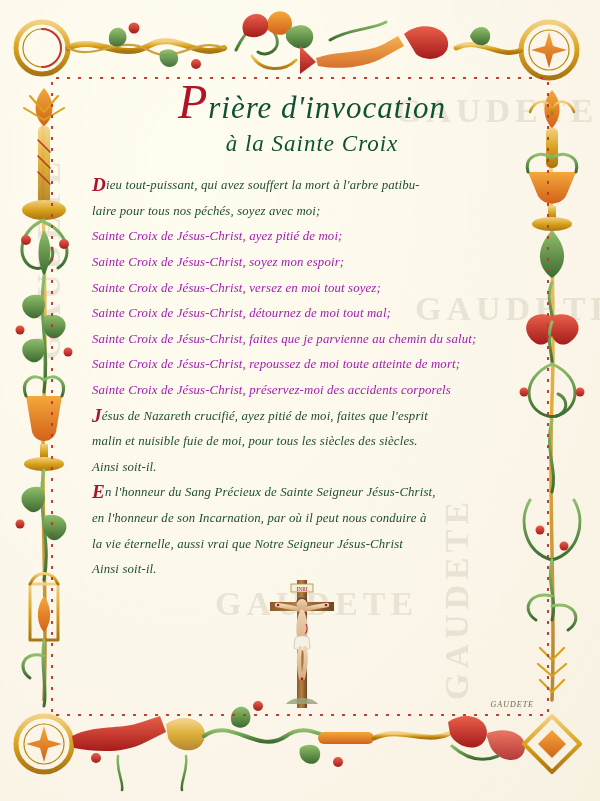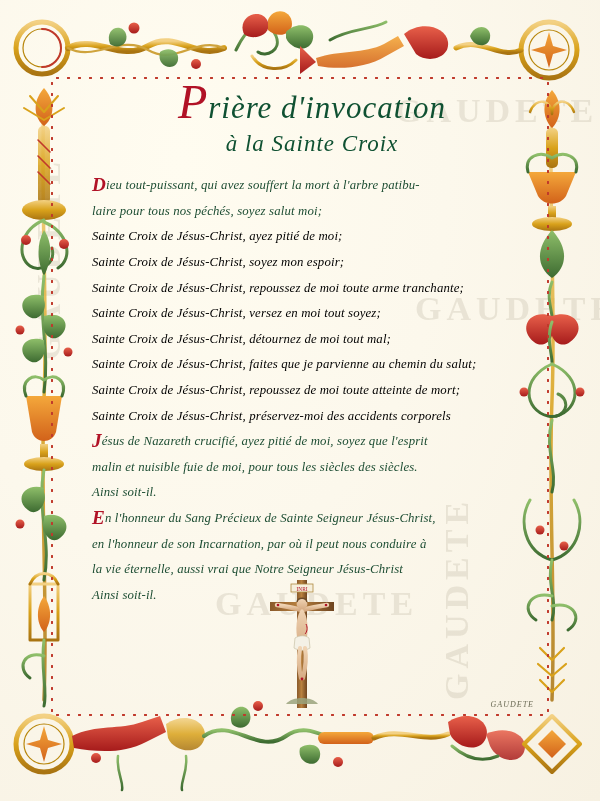--- a/index.html
+++ b/index.html
@@ -103,21 +103,21 @@
     font-size: 12.8px;
     line-height: 17.6px;
     font-style: italic;
     color: #1d4d33;
     letter-spacing: 0.15px;
   }
   #body p {
     margin: 8px;
   }
   .inv {
-    color: #000000;
+    color: #a21caf;
   }
   .dropsm {
     color: #b11226;
     font-size: 1.5em;
     font-weight: bold;
     line-height: 0.7;
     vertical-align: -2px;
   }
 
   
@@ -331,30 +331,29 @@
 
   <div id="content">
 
     <div id="title">
       <span class="l1"><span class="drop">P</span><span>rière d'invocation</span></span>
       <span class="l2">à la Sainte Croix</span>
     </div>
 
     <div id="body">
       <p><span class="dropsm">D</span><span>ieu tout-puissant, qui avez souffert la mort à l'arbre patibu-</span></p>
-      <p>laire pour tous nos péchés, soyez salut moi;</p>
+      <p>laire pour tous nos péchés, soyez avec moi;</p>
       <p class="inv">Sainte Croix de Jésus-Christ, ayez pitié de moi;</p>
       <p class="inv">Sainte Croix de Jésus-Christ, soyez mon espoir;</p>
-      <p class="inv">Sainte Croix de Jésus-Christ, repoussez de moi toute arme tranchante;</p>
       <p class="inv">Sainte Croix de Jésus-Christ, versez en moi tout soyez;</p>
       <p class="inv">Sainte Croix de Jésus-Christ, détournez de moi tout mal;</p>
       <p class="inv">Sainte Croix de Jésus-Christ, faites que je parvienne au chemin du salut;</p>
       <p class="inv">Sainte Croix de Jésus-Christ, repoussez de moi toute atteinte de mort;</p>
       <p class="inv">Sainte Croix de Jésus-Christ, préservez-moi des accidents corporels</p>
-      <p><span class="dropsm">J</span><span>ésus de Nazareth crucifié, ayez pitié de moi, soyez que l'esprit</span></p>
+      <p><span class="dropsm">J</span><span>ésus de Nazareth crucifié, ayez pitié de moi, faites que l'esprit</span></p>
       <p>malin et nuisible fuie de moi, pour tous les siècles des siècles.</p>
       <p>Ainsi soit-il.</p>
       <p><span class="dropsm">E</span><span>n l'honneur du Sang Précieux de Sainte Seigneur Jésus-Christ,</span></p>
       <p>en l'honneur de son Incarnation, par où il peut nous conduire à</p>
       <p>la vie éternelle, aussi vrai que Notre Seigneur Jésus-Christ</p>
       <p>Ainsi soit-il.</p>
     </div>
   </div>
 
   <svg id="crucifix" viewBox="0 0 80 140">

